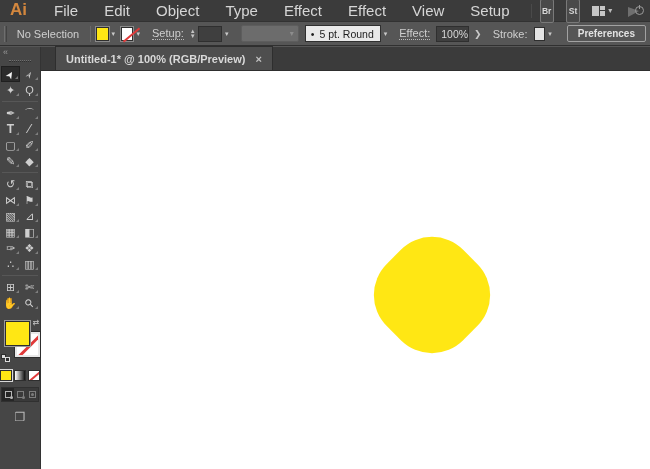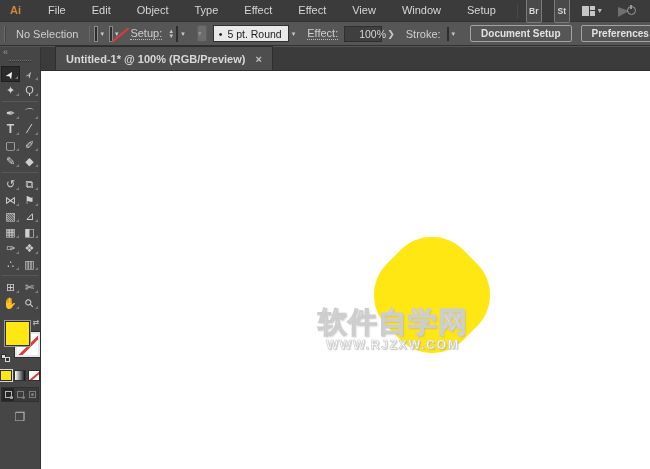--- a/index.html
+++ b/index.html
@@ -3,22 +3,22 @@
 <meta charset="utf-8">
 <style>
   * { margin:0; padding:0; box-sizing:border-box; }
   html,body { width:650px; height:469px; overflow:hidden; }
   body { font-family:"Liberation Sans","DejaVu Sans",sans-serif; background:#535353; }
   .app { position:relative; width:650px; height:469px; overflow:hidden; background:#565656; }
 
   
   .menubar { height:22px; background:#3b3b3b; display:flex; align-items:center;
              padding:0 6px; gap:0; border-bottom:1px solid #323232; }
-  .ai-logo { font-weight:bold; font-size:11px; margin:0 14px 1px 4px; letter-spacing:0; }
-  .menu-item { color:#d6d6d6; font-size:11px; padding:0 13px; line-height:21px; cursor:default; }
+  .ai-logo { font-weight:bold; font-size:17px; margin:0 14px 1px 4px; letter-spacing:0; }
+  .menu-item { color:#d6d6d6; font-size:15px; padding:0 13px; line-height:21px; cursor:default; }
   .mb-sep { width:1px; height:14px; background:#2e2e2e; border-right:1px solid #4a4a4a; margin:0 8px; }
   .sq-btn { width:16px; height:24px; background:#4a4a4a; border:1px solid #7a7a7a; color:#d8d8d8;
             font-size:8.5px; font-weight:bold; display:flex; align-items:center; justify-content:center;
             border-radius:2px; margin-right:12px; }
   .ws-icon { display:flex; align-items:center; gap:1px; margin-right:3px; }
   .ws-a { width:7px; height:10px; background:#c6c6c6; }
   .ws-col { display:flex; flex-direction:column; gap:1px; }
   .ws-b { width:5px; height:4.5px; background:#c6c6c6; }
   .chev { color:#bdbdbd; font-size:8px; }
   .gpu-icon { position:relative; width:18px; height:14px; margin-left:16px; }
@@ -41,21 +41,21 @@
   .sw-chev { color:#c9c9c9; font-size:7px; margin:0 6px 0 3px; }
   .stepper { display:flex; flex-direction:column; justify-content:center; margin-left:2px; }
   .stepper span { color:#c4c4c4; font-size:6px; line-height:5px; text-align:center; }
   .stroke-field { width:32px; height:16px; background:#3f3f3f; border:1px solid #2f2f2f; margin-left:2px; }
   .dd-disabled { width:76px; height:17px; background:#6c6c6c; border:1px solid #5d5d5d; border-radius:2px;
                  display:flex; align-items:center; justify-content:flex-end; padding-right:4px; margin:0 6px; }
   .dd-disabled .chev { color:#8d8d8d; }
   .brush-dd { height:17px; background:#e9e9e9; border:1px solid #2f2f2f; display:flex; align-items:center;
               padding:0 6px 0 5px; gap:5px; color:#1d1d1d; font-size:10.5px; }
   .opacity-field { width:38px; height:16px; background:#3f3f3f; border:1px solid #2f2f2f; color:#d8d8d8;
-                   font-size:10.5px; display:flex; align-items:center; padding-left:14px; margin-left:2px; }
+                   font-size:10.5px; display:flex; align-items:center; padding-left:4px; margin-left:2px; }
   .opacity-more { color:#c9c9c9; font-size:9px; padding:0 5px; }
   .style-swatch { width:15px; height:14px; background:#e4e4e4; border:1px solid #2e2e2e; }
   .cb-btn { height:17px; border:1px solid #a2a2a2; border-radius:2px; background:transparent; color:#e2e2e2;
             font-size:10px; font-weight:bold; padding:0 10px; margin-left:9px;
             font-family:"Liberation Sans",sans-serif; }
 
   
   .main { position:absolute; top:47px; left:0; right:0; bottom:0; display:flex; }
 
   
@@ -136,21 +136,20 @@
 
   <div class="menubar" data-name="menubar">
     <span class="ai-logo" data-name="illustrator-logo" style="color: rgb(211, 135, 62);">Ai</span>
     <span class="menu-item" data-name="menu-file">File</span>
     <span class="menu-item" data-name="menu-edit">Edit</span>
     <span class="menu-item" data-name="menu-object">Object</span>
     <span class="menu-item" data-name="menu-type">Type</span>
     <span class="menu-item" data-name="menu-select">Effect</span>
     <span class="menu-item" data-name="menu-effect">Effect</span>
     <span class="menu-item" data-name="menu-view">View</span>
-    <span class="menu-item" data-name="menu-window">Window</span>
     <span class="menu-item" data-name="menu-help">Setup</span>
     <span class="mb-sep" data-name="menubar-separator"></span>
     <span class="sq-btn" data-name="bridge-button">Br</span>
     <span class="sq-btn" data-name="stock-button">St</span>
     <span class="ws-icon" data-name="workspace-switcher-icon">
       <span class="ws-a"></span>
       <span class="ws-col">
           <span class="ws-b"></span>
           <span class="ws-b"></span>
         </span>
@@ -184,21 +183,20 @@
       <span data-name="brush-preview-dot">•</span>
       <span data-name="brush-definition-label">5 pt. Round</span>
     </span>
     <span class="sw-chev" data-name="brush-chevron-icon">▾</span>
     <span class="cb-label dotted" data-name="opacity-label">Effect:</span>
     <span class="opacity-field" data-name="opacity-field">100%</span>
     <span class="opacity-more" data-name="opacity-expand-icon">❯</span>
     <span class="cb-label" data-name="style-label">Stroke:</span>
     <span class="style-swatch" data-name="style-swatch"></span>
     <span class="sw-chev" data-name="style-chevron-icon">▾</span>
-    <button class="cb-btn" data-name="document-setup-button">Document Setup</button>
     <button class="cb-btn" data-name="preferences-button">Preferences</button>
   </div>
 
   <div class="main" data-name="main-area">
 
     <div class="toolbar" data-name="tools-panel">
       <div class="tb-head" data-name="toolbar-collapse-button">«</div>
       <div class="tb-grip" data-name="toolbar-drag-grip"></div>
       <div class="tool-grid" id="tool-grid" data-name="tool-grid">
           <div class="tool-row">
@@ -296,21 +294,17 @@
     <div class="workarea" data-name="workarea">
       <div class="tabbar" data-name="document-tab-bar">
         <div class="doc-tab" data-name="document-tab">
           <span class="title" data-name="document-tab-title">Untitled-1* @ 100% (RGB/Preview)</span>
           <span class="close" data-name="tab-close-icon">×</span>
         </div>
       </div>
 
       <div class="canvas" data-name="canvas">
         <div class="blob" data-name="yellow-blob-shape" style="background: rgb(255, 231, 20);"></div>
-        <div class="watermark" data-name="watermark">
-          <div class="wm1" data-name="watermark-text">软件自学网</div>
-          <div class="wm2" data-name="watermark-url">WWW.RJZXW.COM</div>
-        </div>
       </div>
     </div>
 
   </div>
 </div>
 
 </body></html>

